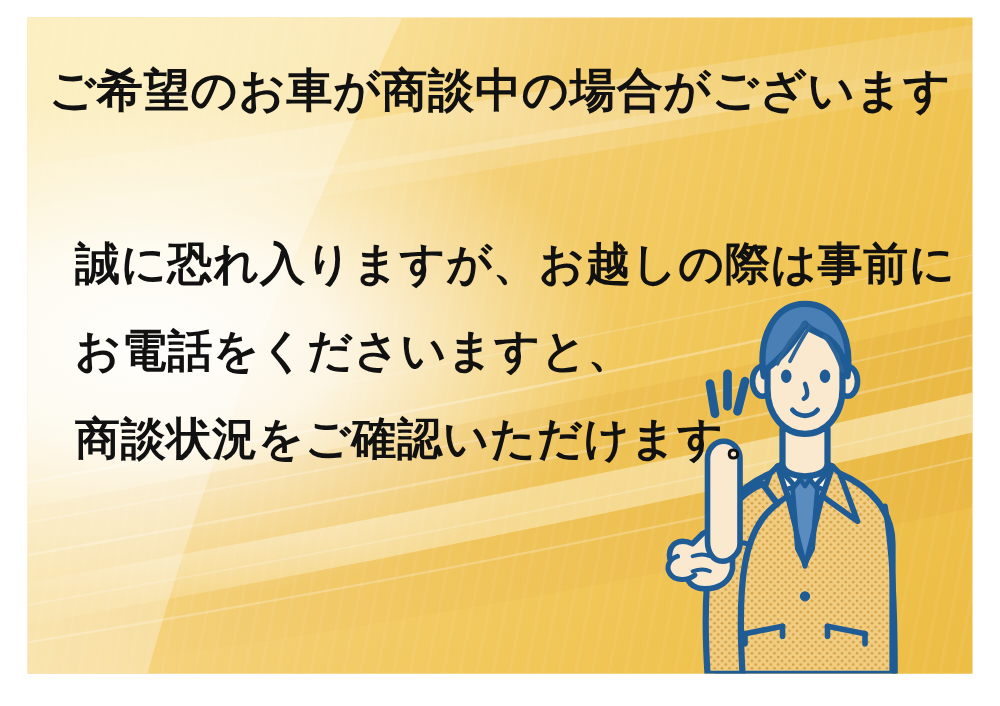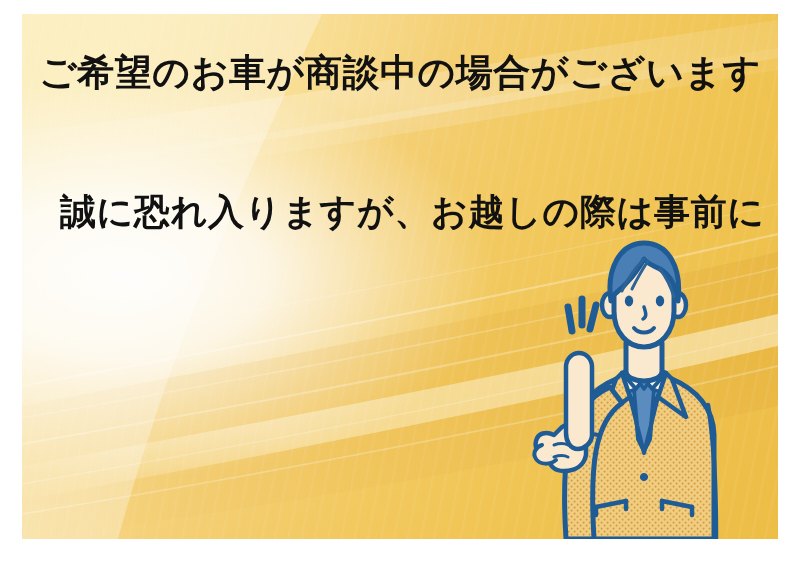--- a/index.html
+++ b/index.html
@@ -233,16 +233,18 @@
 
           <path d="M124,89 C129,95 139,95 144,89" fill="none" stroke="#1f5c96" stroke-width="4"></path>
         </g>
       </svg>
     </div>
 
     <div class="headline">ご希望のお車が商談中の場合がございます</div>
 
     <div class="body-block">
       <span class="body-line">誠に恐れ入りますが、お越しの際は事前に</span>
+      <span class="body-line">お電話をくださいますと、</span>
+      <span class="body-line">商談状況をご確認いただけます。</span>
     </div>
 
   </div>
 </div>
 
 </body></html>

